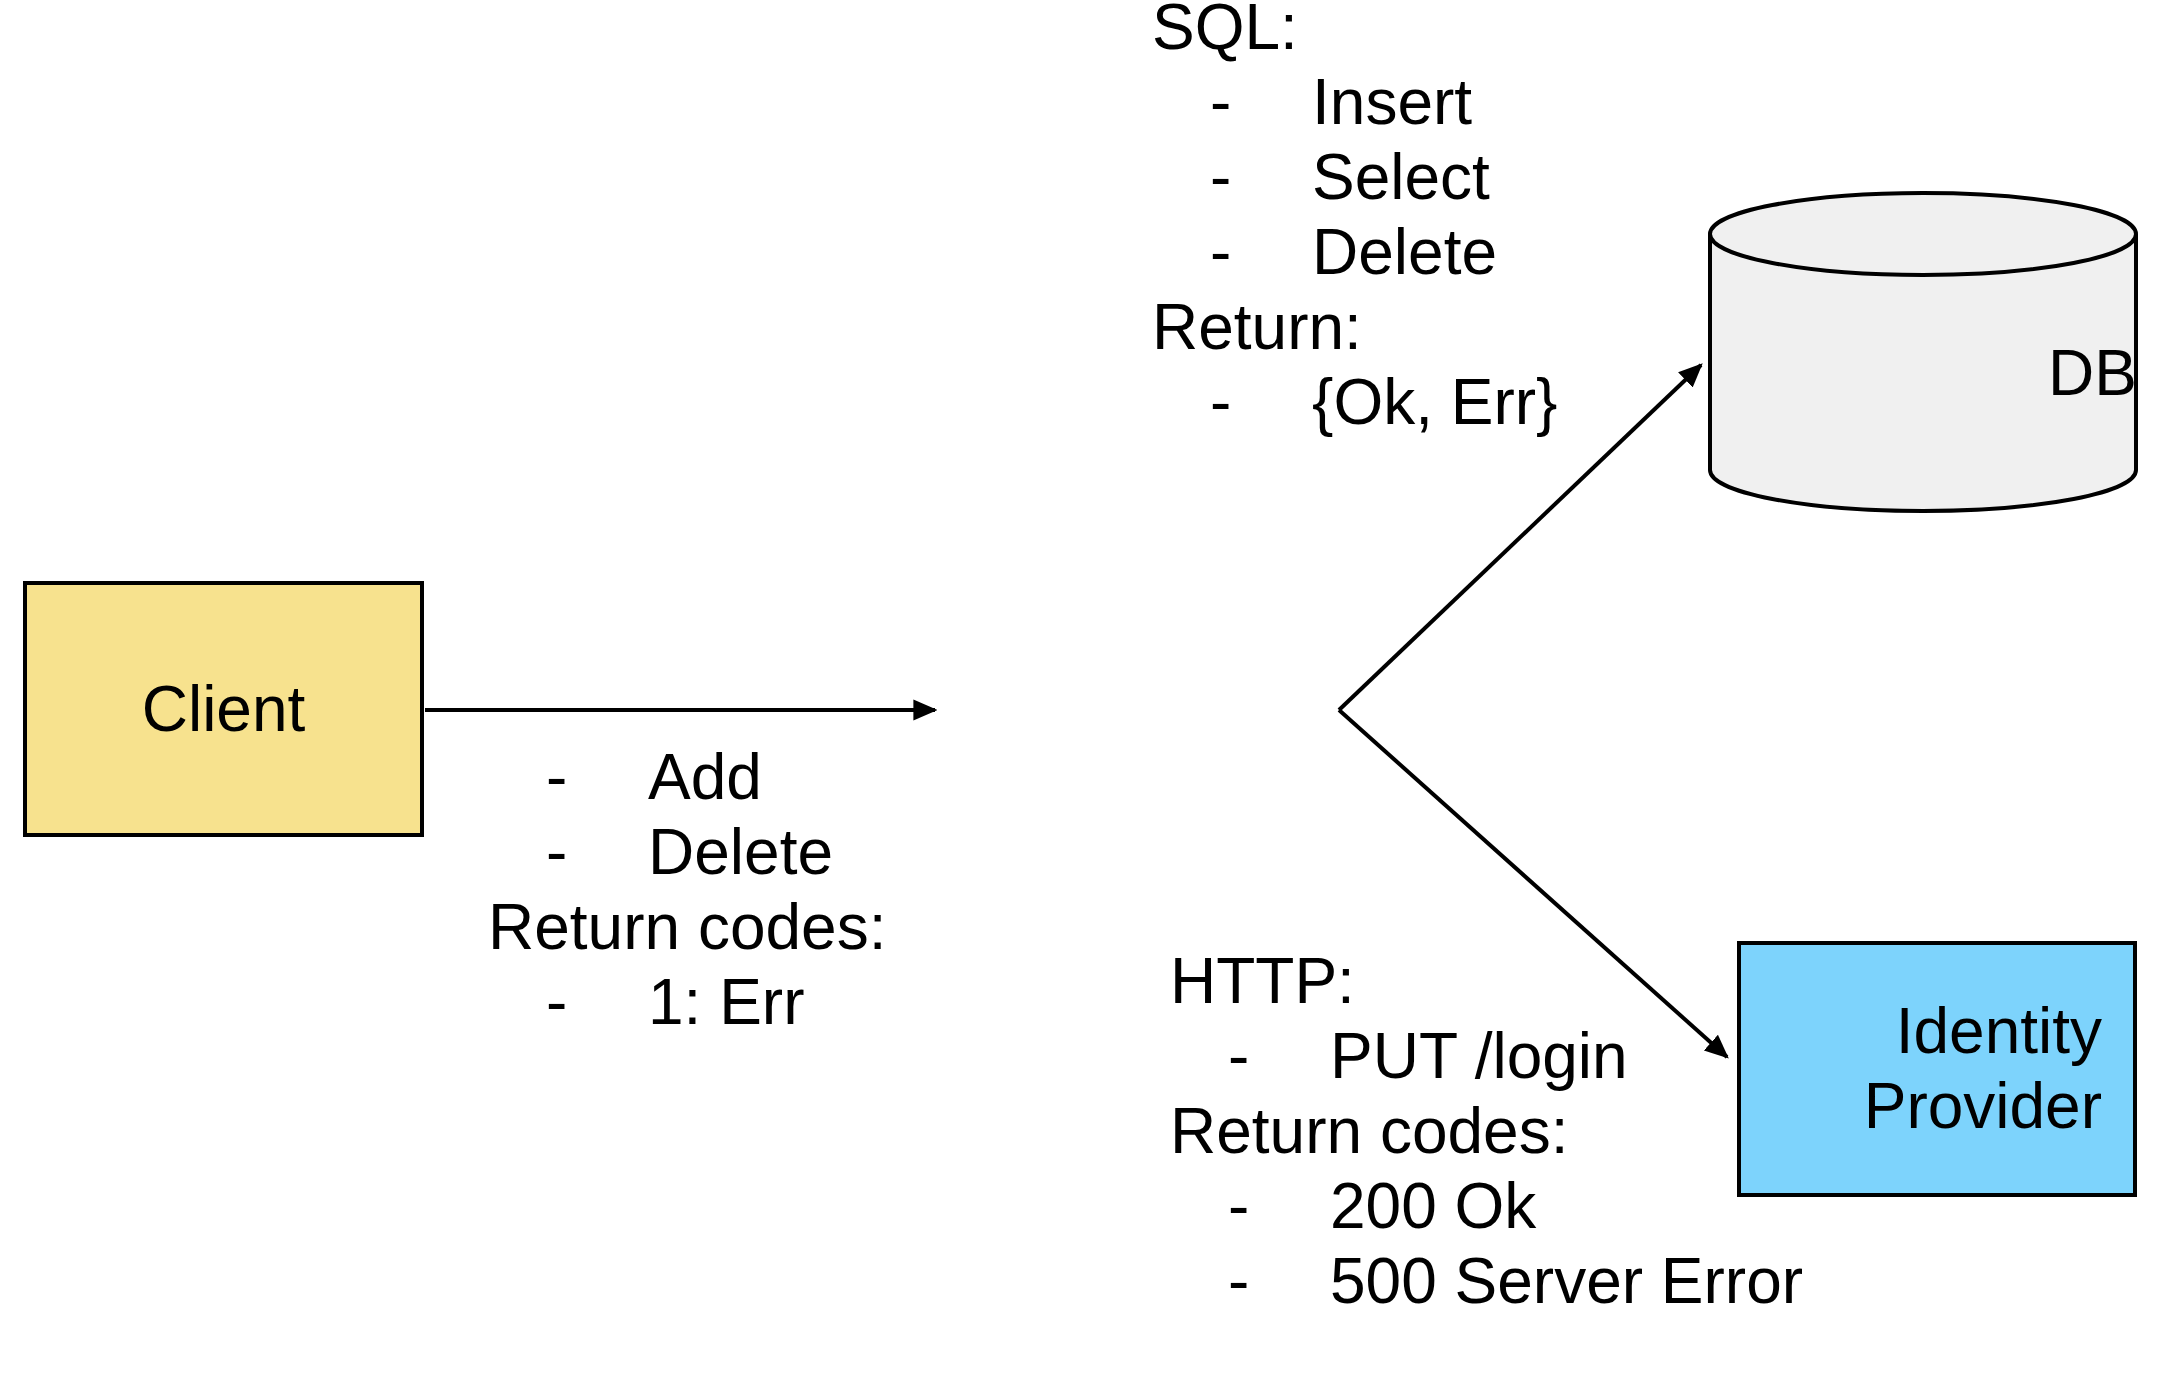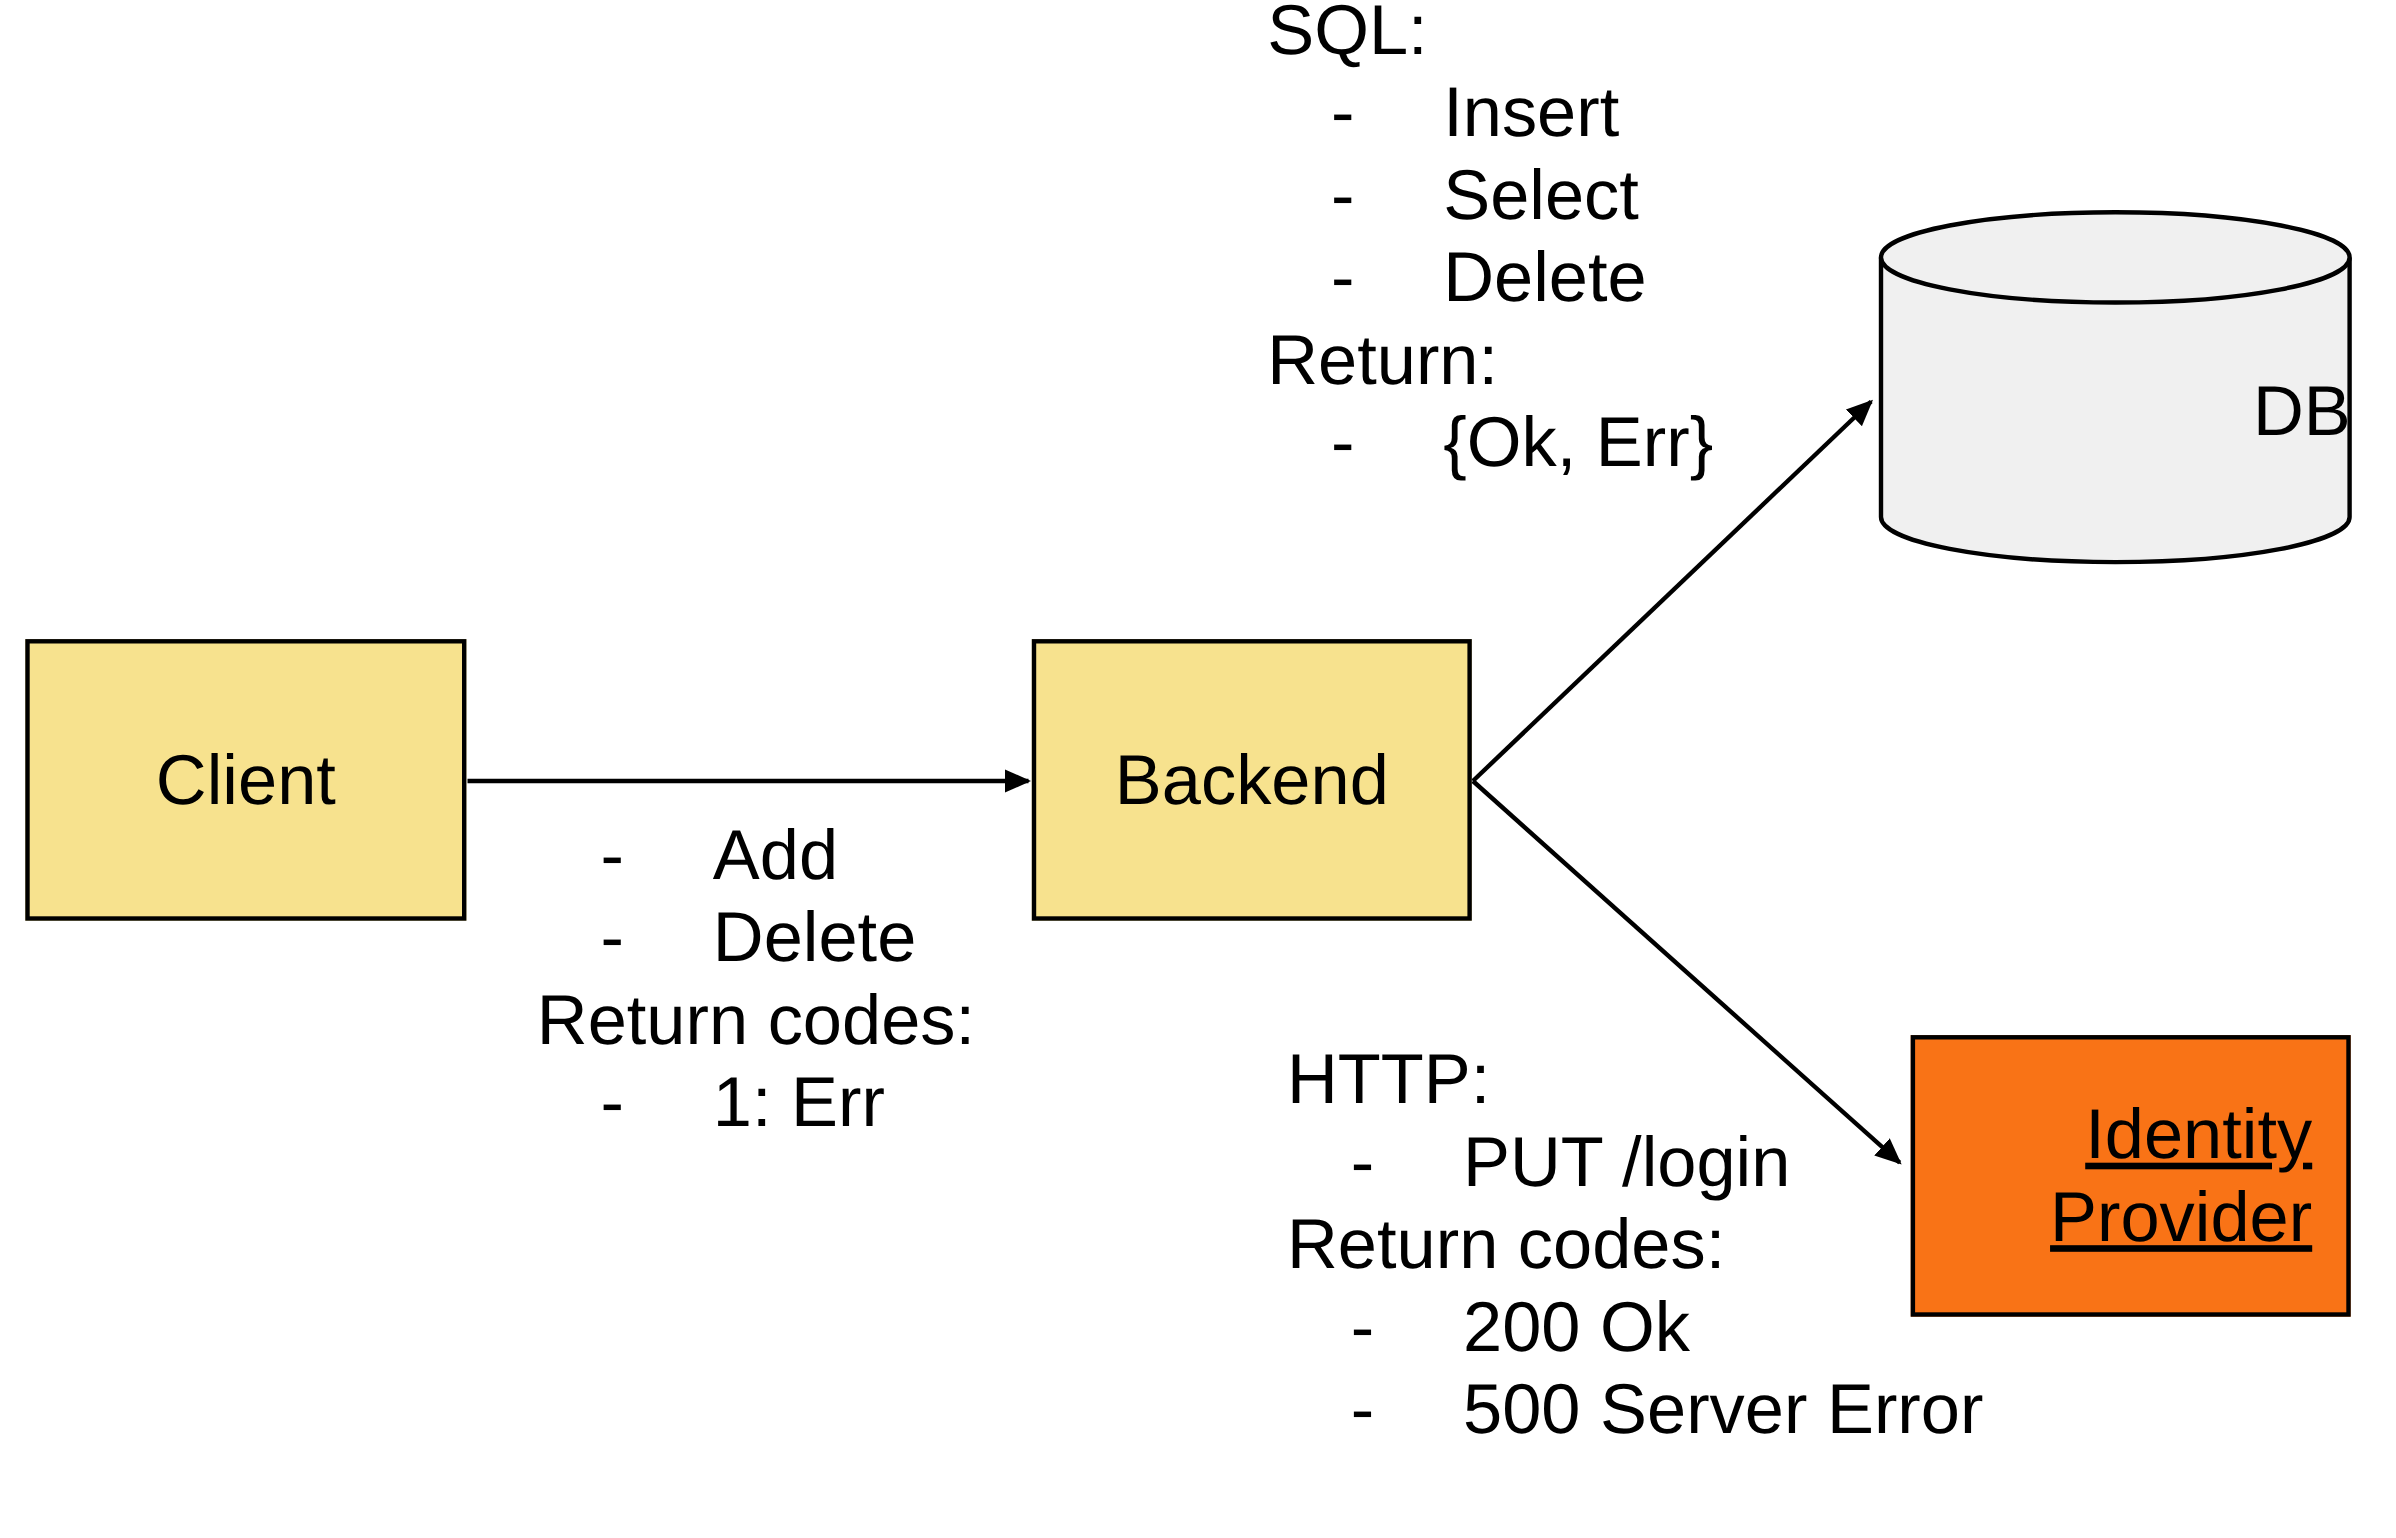--- a/index.html
+++ b/index.html
@@ -28,21 +28,21 @@
     box-sizing: border-box;
     border: 4px solid #000000;
     display: flex;
     align-items: center;
     justify-content: center;
     text-align: right;
     font-size: 64px;
     line-height: 75px;
   }
   .node--yellow { background: #f7e28e; }
-  .node--gray   { background: #f97316; text-decoration: underline; }
+  .node--gray   { background: #7dd3fc; }
   .node--client  { left: 23px;   top: 581px; width: 401px; height: 256px; }
   .node--backend { left: 938px;  top: 581px; width: 400px; height: 256px; }
   .node--idp     { left: 1737px; top: 941px; width: 400px; height: 256px; }
   .node--idp .node-label { max-width: 330px; }
   .db-label {
     position: absolute;
     left: 1710px; top: 336px;
     width: 427px;
     font-size: 64px;
     line-height: 75px;
@@ -83,23 +83,20 @@
 
     <line x1="425" y1="710" x2="935" y2="710" stroke="#000000" stroke-width="4" marker-end="url(#arrowhead)"></line>
     <line x1="1339" y1="710" x2="1701" y2="365" stroke="#000000" stroke-width="4" marker-end="url(#arrowhead)"></line>
     <line x1="1339" y1="710" x2="1727" y2="1057" stroke="#000000" stroke-width="4" marker-end="url(#arrowhead)"></line>
   </svg>
 
   <div class="node node--yellow node--client">
     <span class="node-label">Client</span>
   </div>
 
-  <div class="node node--yellow node--backend">
-    <span class="node-label">Backend</span>
-  </div>
 
   <div class="node node--gray node--idp">
     <span class="node-label">Identity Provider</span>
   </div>
 
   <div class="db-label">DB</div>
 
   <div class="annot annot--sql">
     <div class="a-line a-line--head">SQL:</div>
     <div class="a-line a-line--bullet">

